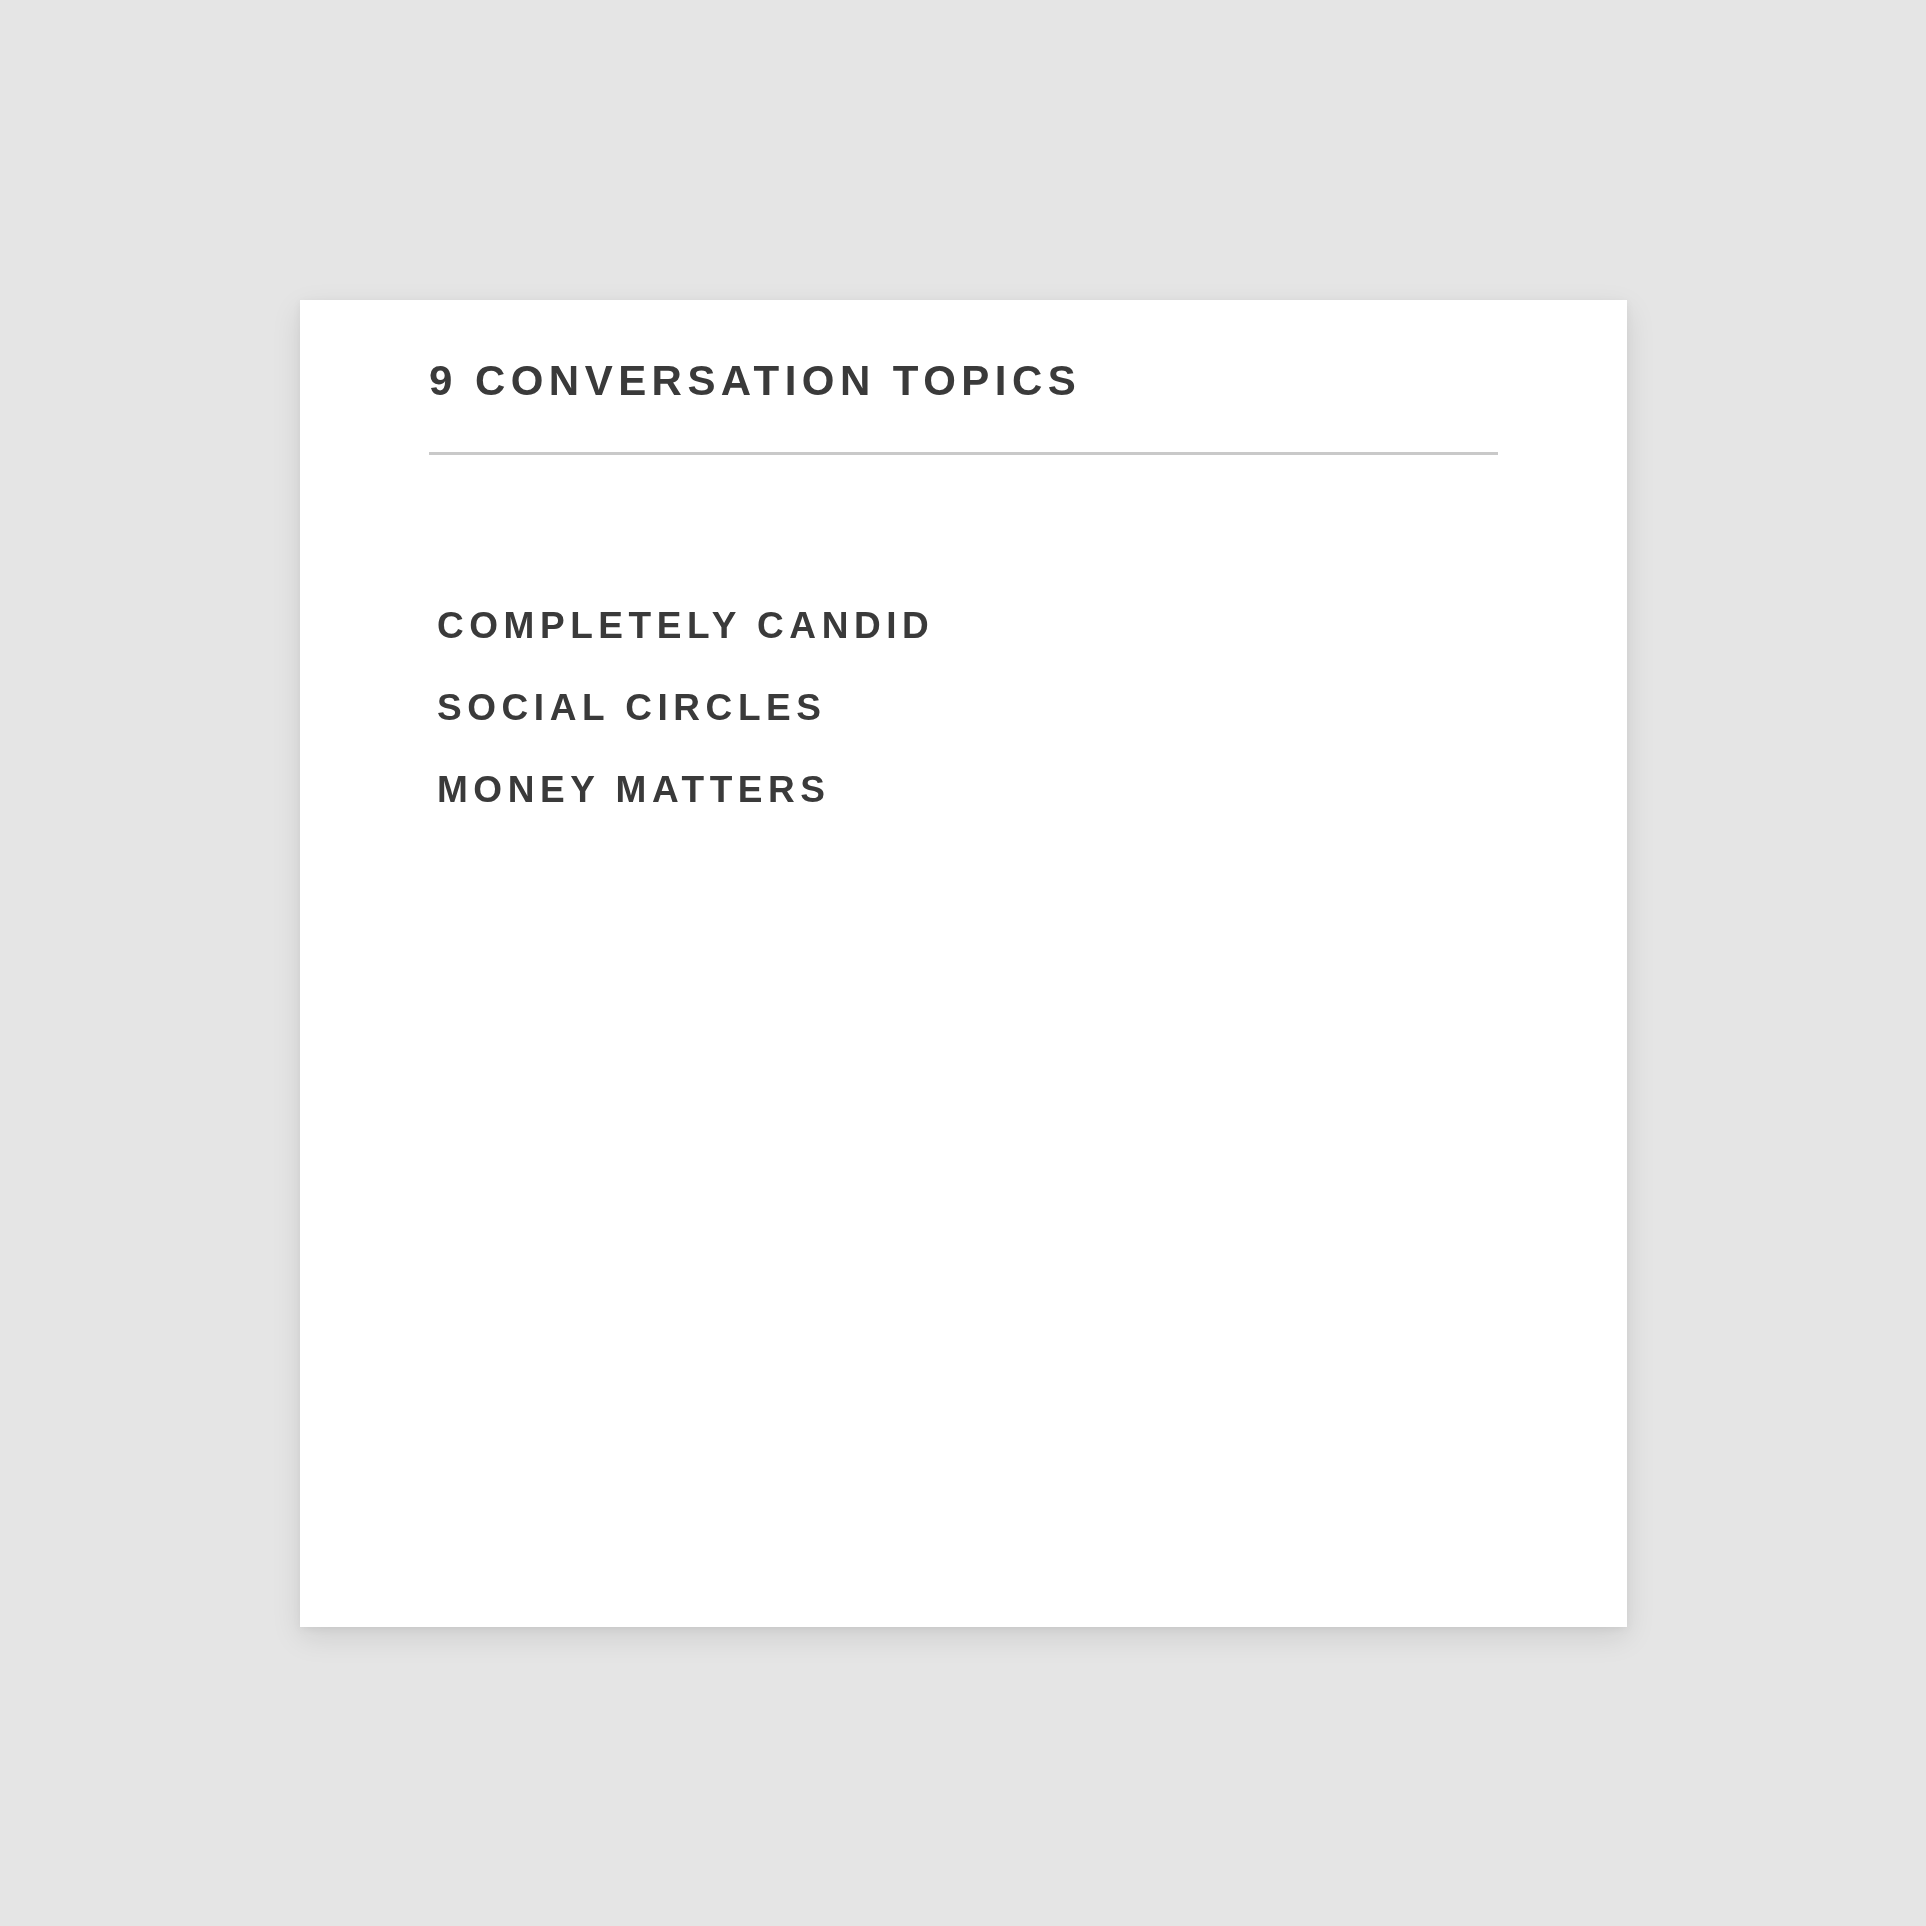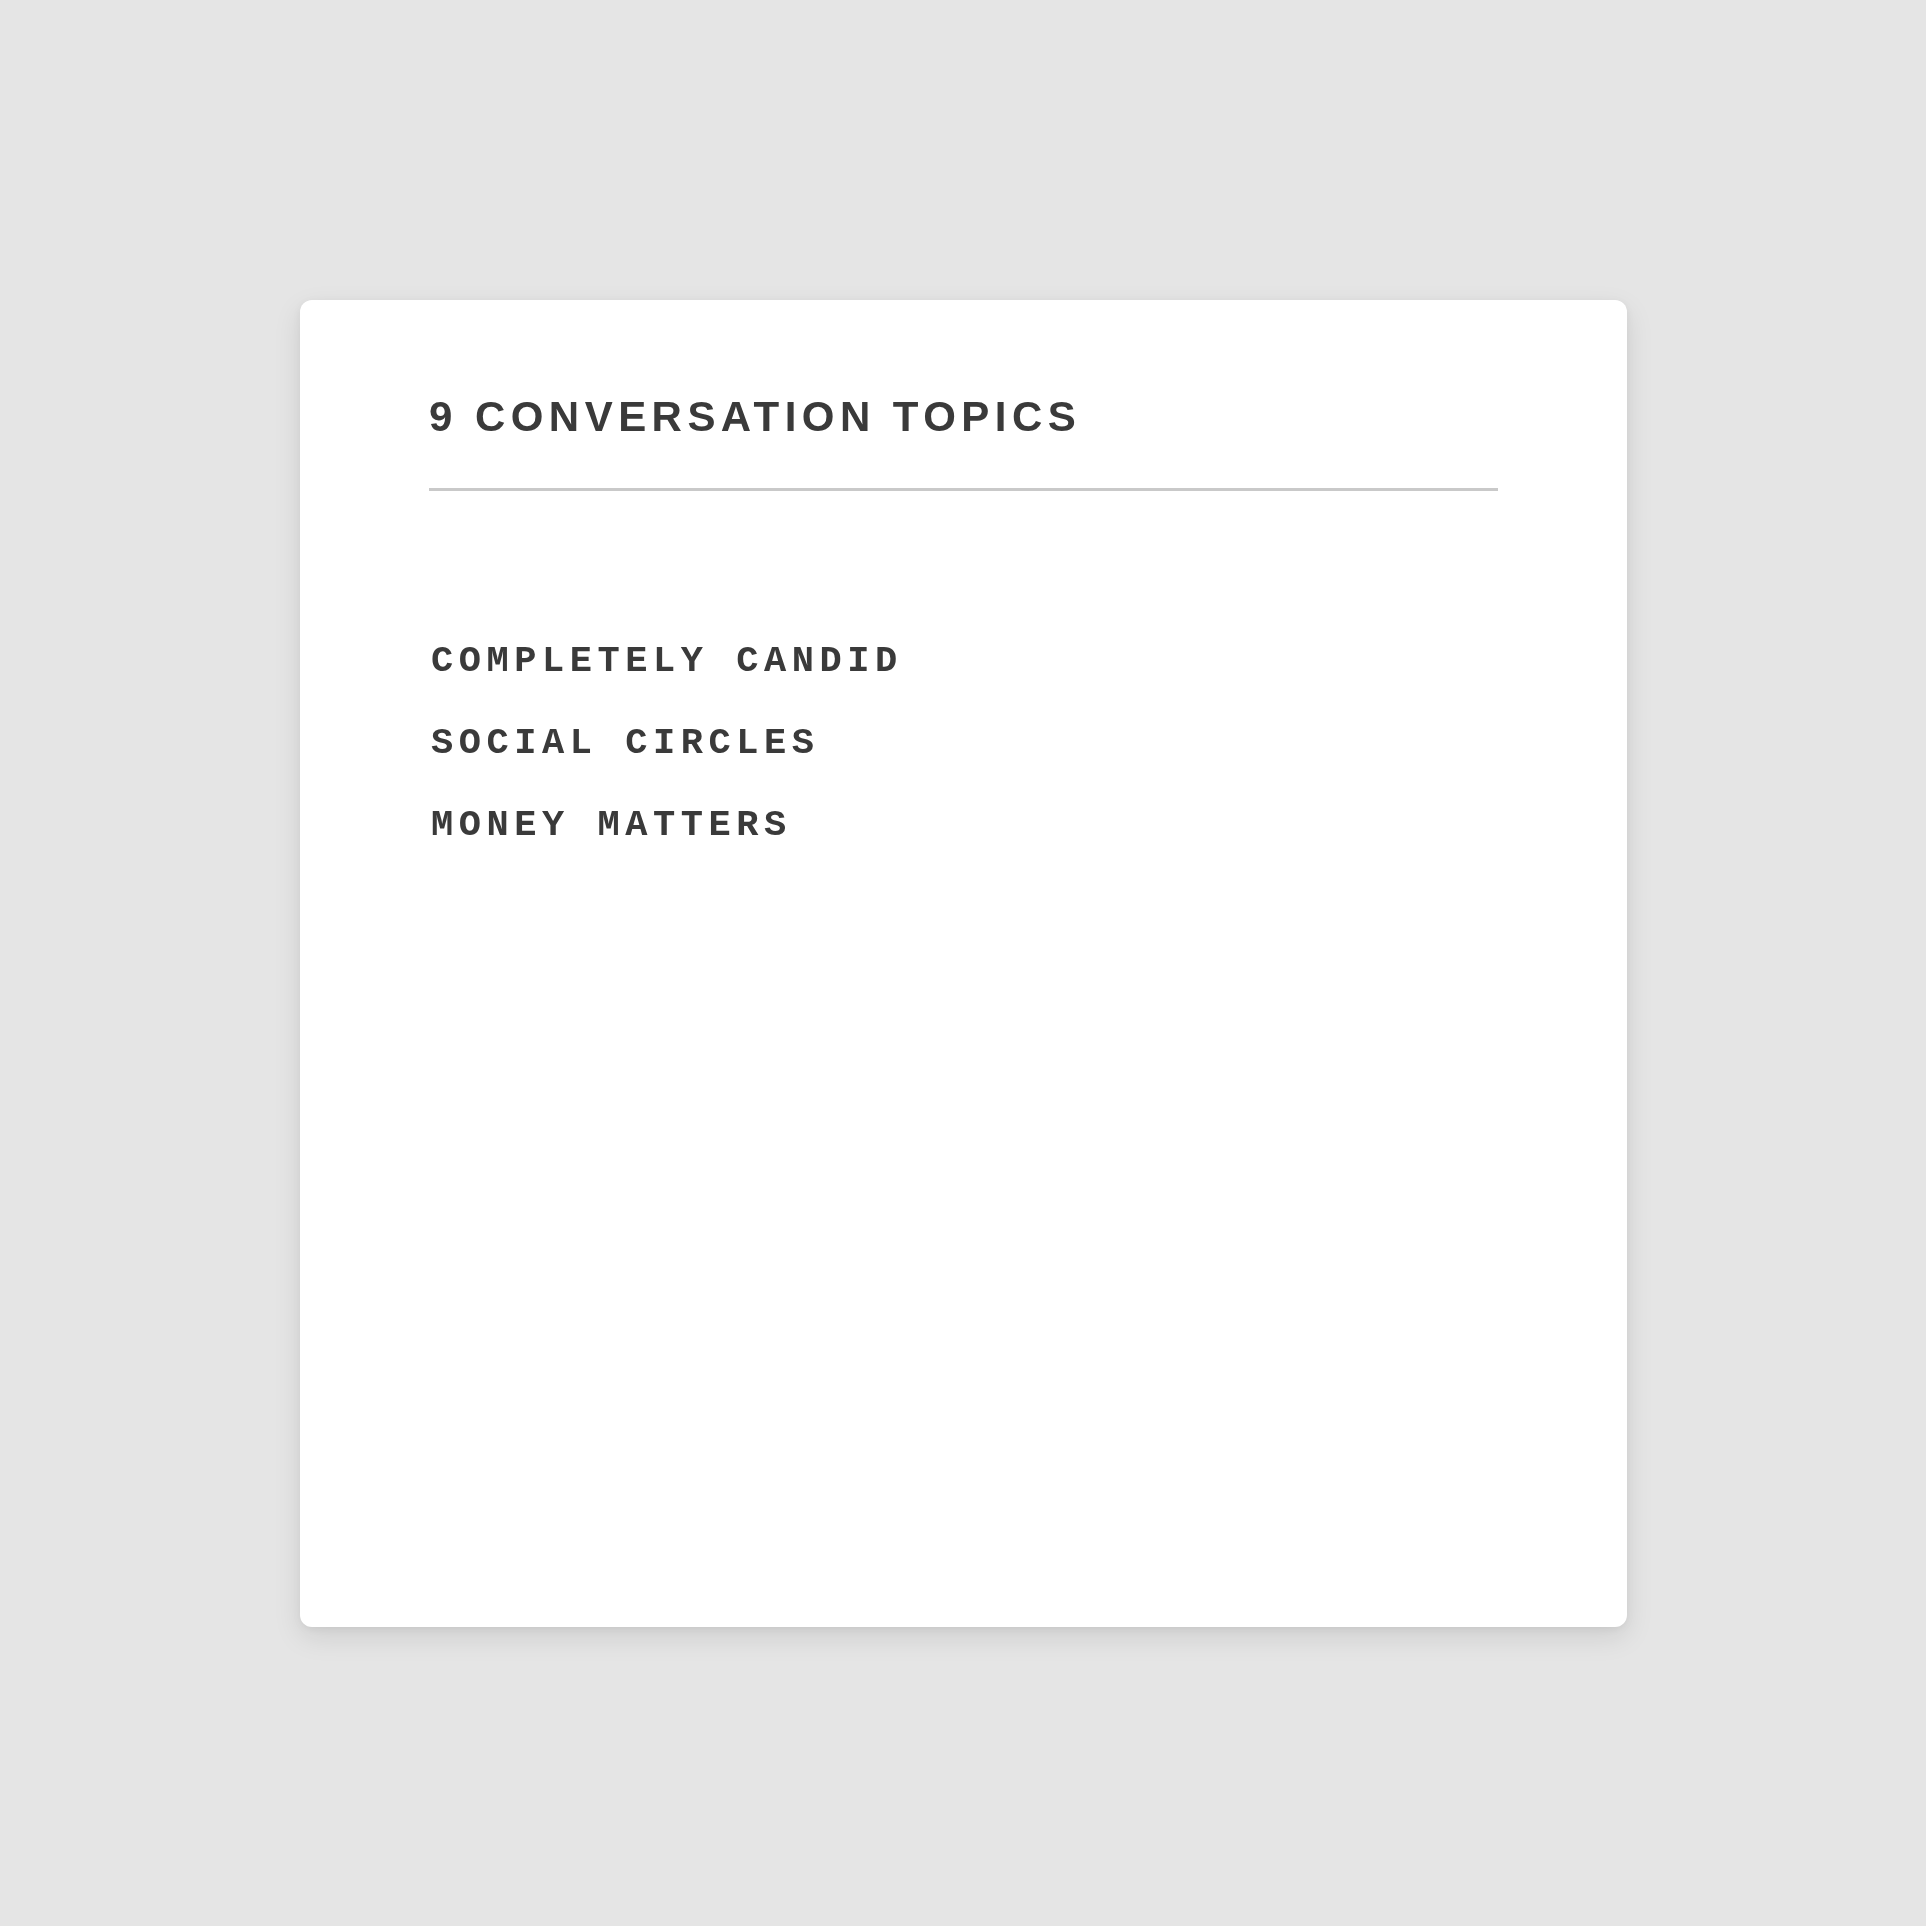--- a/index.html
+++ b/index.html
@@ -18,45 +18,43 @@
     overflow: hidden;
   }
   .card {
     position: absolute;
     left: 300px;
     top: 300px;
     width: 1327px;
     height: 1327px;
     box-sizing: border-box;
     background: #ffffff;
-    padding: 96px 129px 0 129px;
+    padding: 60px 129px 0 129px;
     box-shadow: 0 10px 28px rgba(0,0,0,0.10), 0 2px 8px rgba(0,0,0,0.05);
-    border-radius: 12px;
   }
   .card-title {
     margin: 0;
     font-size: 42px;
     line-height: 1;
     font-weight: 700;
     letter-spacing: 0.13em;
     color: #3a3a3a;
     text-transform: uppercase;
   }
   .divider {
     height: 3px;
     width: 100%;
     background: #c9c9c9;
     margin-top: 50px;
     border: none;
   }
   .topics-list {
     list-style: none;
-    margin: 152px 0 0 2px;
+    margin: 152px 0 0 8px;
     padding: 0;
-    font-family: Liberation Mono, monospace;
   }
   .topics-list li {
     font-size: 37px;
     line-height: 37px;
     font-weight: 700;
     letter-spacing: 0.15em;
     color: #3a3a3a;
     text-transform: uppercase;
     margin-bottom: 45px;
   }

